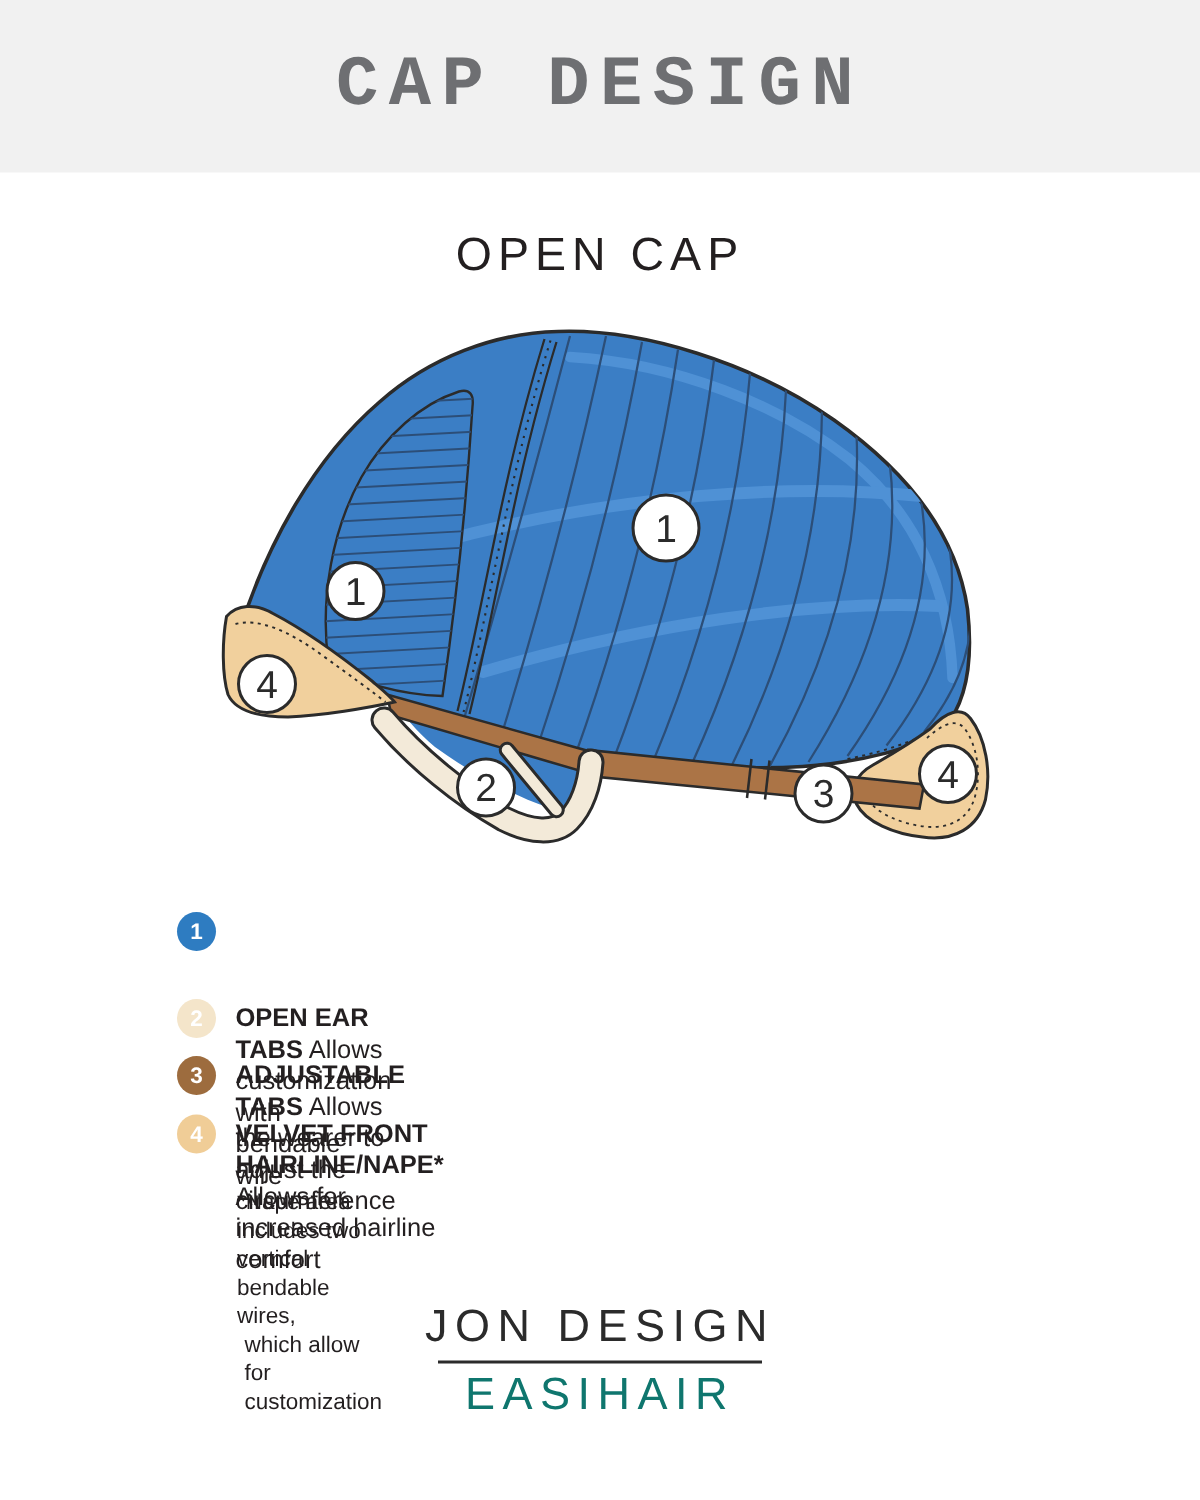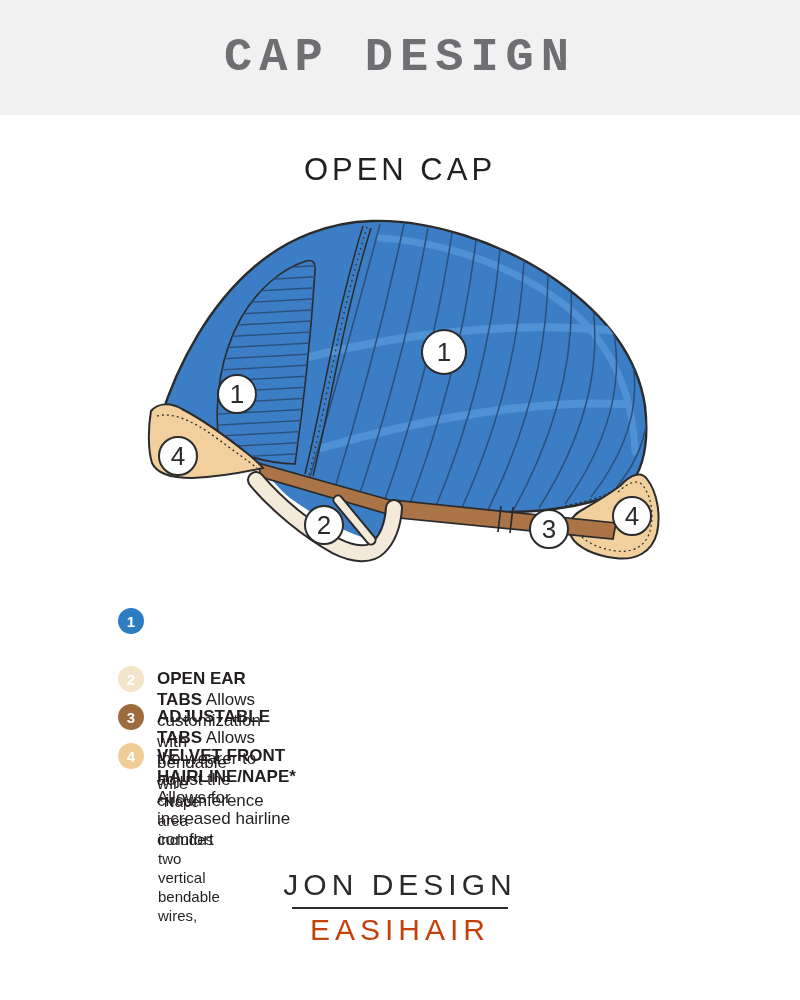--- a/index.html
+++ b/index.html
@@ -15,21 +15,21 @@
   .legend-text b{font-weight:bold;}
   .w1{max-width:558px;}
   .w2{max-width:620px;}
   .w3{max-width:640px;}
   .w4{max-width:470px;}
   .footnote{position:absolute;left:158px;top:792px;font-size:15px;line-height:19px;color:#231f20;}
   .footnote .fn2{padding-left:5px;}
   .brand{position:absolute;left:0;top:868px;width:800px;text-align:center;}
   .brand-line1{font-size:30px;letter-spacing:5px;color:#2b2b2b;}
   .brand-divider{width:216px;height:2px;background:#2b2b2b;margin:5px auto 4px auto;}
-  .brand-line2{font-size:30px;letter-spacing:5px;color:#c2410c;}
+  .brand-line2{font-size:30px;letter-spacing:5px;color:#0f766e;}
   .badge-num{font-size:26px;fill:#2b2b2b;font-family:"Liberation Sans",sans-serif;}
 </style>
 </head>
 <body>
 
 <header class="band">
   <h1>CAP DESIGN</h1>
 </header>
 
 <div class="subtitle">OPEN CAP</div>
@@ -177,20 +177,21 @@
   </div>
   <div class="legend-item" style="top:743px">
     <div class="legend-badge" style="background: rgb(240, 205, 151);">4</div>
     <div class="legend-text w4">
       <b>VELVET FRONT HAIRLINE/NAPE*</b>
       <span>Allows for increased hairline comfort</span>
     </div>
   </div>
   <div class="footnote">
     <div class="fn1">*Nape area includes two vertical bendable wires,</div>
+    <div class="fn2">which allow for customization</div>
   </div>
 </div>
 
 <div class="brand">
   <div class="brand-line1">JON DESIGN</div>
   <div class="brand-divider"></div>
   <div class="brand-line2">EASIHAIR</div>
 </div>
 
 </body></html>

